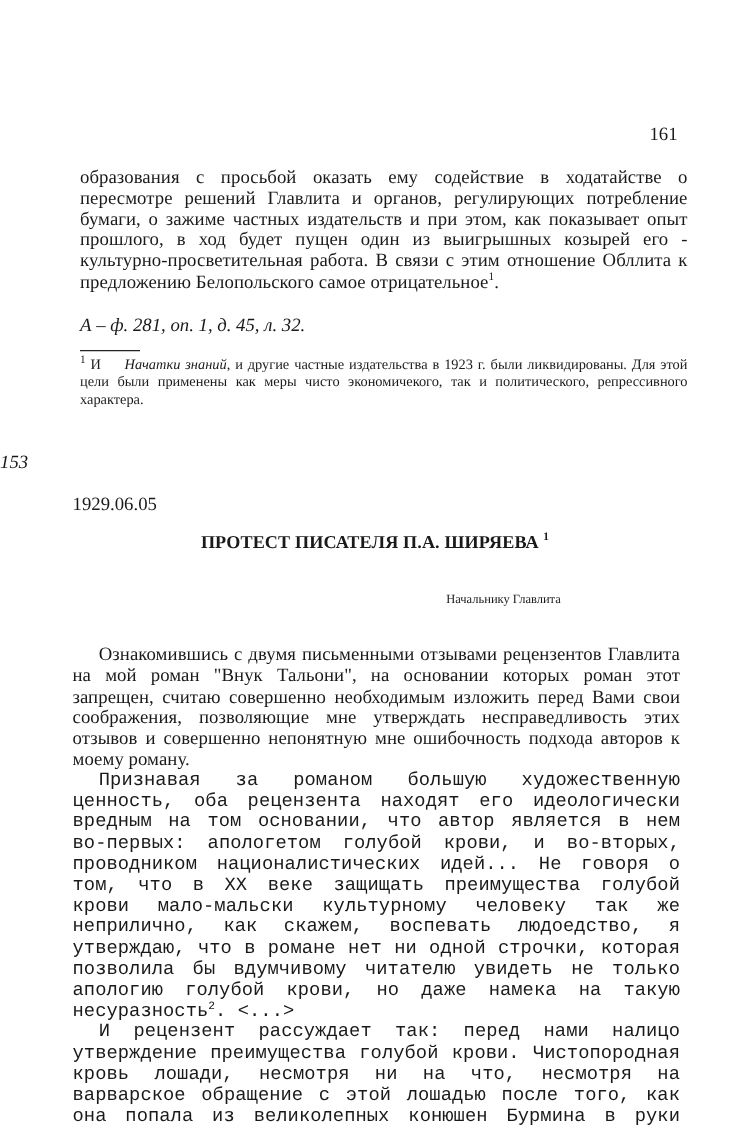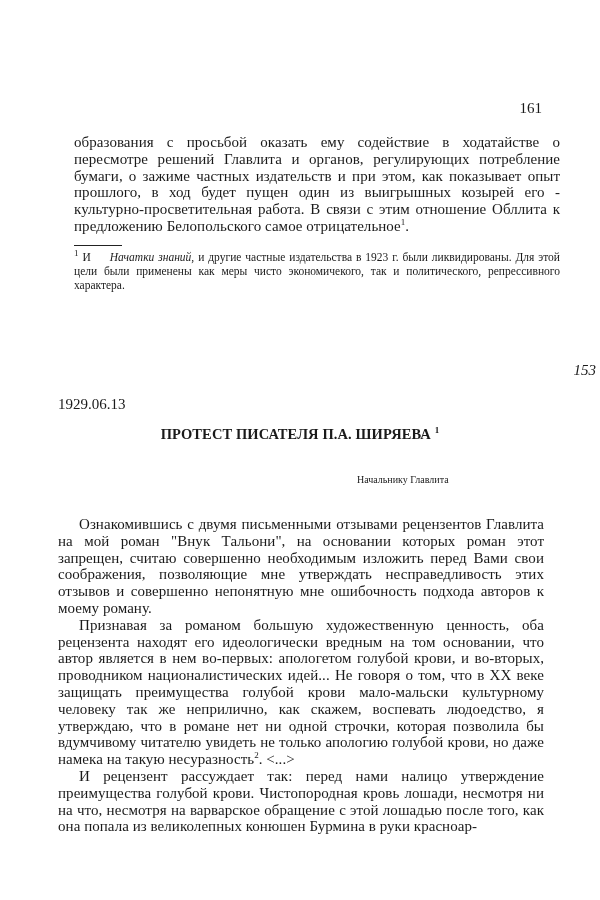--- a/index.html
+++ b/index.html
@@ -17,21 +17,21 @@
     }
     .page-number {
       position: absolute;
       top: 100px;
       right: 58px;
       font-size: 15px;
       font-weight: normal;
     }
     .content {
       position: absolute;
-      left: 74px;
+      left: 64px;
       width: 486px;
       top: 134px;
     }
     .para {
       font-size: 15px;
       line-height: 16.8px;
       text-align: justify;
       margin: 0;
       letter-spacing: 0.05px;
     }
@@ -59,21 +59,21 @@
     sup {
       font-size: 9px;
       vertical-align: super;
       line-height: 0;
     }
     .doc-number {
       position: absolute;
       top: 362px;
       left: 0;
       width: 596px;
-      text-align: right;
+      text-align: left;
       font-style: italic;
       font-size: 15px;
     }
     .doc-date {
       position: absolute;
       top: 396px;
       left: 58px;
       font-size: 15px;
     }
     .doc-title {
@@ -94,36 +94,38 @@
       line-height: 17px;
     }
     .body2 {
       position: absolute;
       left: 58px;
       width: 486px;
       top: 516px;
     }
     .body2 .para + .para {
       margin-top: 0;
+      font-family: Liberation Mono, monospace;
     }
     .it { font-style: italic; margin-left: 15px; }
   </style>
 </head>
 <body>
 
 <div class="page-number">161</div>
 
 <div class="content">
   <p class="para"><span>образования с просьбой оказать ему содействие в ходатайстве о пересмотре решений Главлита и органов, регулирующих потребление бумаги, о зажиме частных издательств и при этом, как показывает опыт прошлого, в ход будет пущен один из выигрышных козырей его - культурно-просветительная работа. В связи с этим отношение Обллита к предложению Белопольского самое отрицательное</span><sup>1</sup>.</p>
+  <p class="archive-ref">А – ф. 281, оп. 1, д. 45, л. 32.</p>
   <div class="fn-rule"></div>
   <p class="footnote"><sup>1</sup> <span>И</span> <span class="it">Начатки знаний</span><span>, и другие частные издательства в 1923 г. были ликвидированы. Для этой цели были применены как меры чисто экономичекого, так и политического, репрессивного характера.</span></p>
 </div>
 
 <div class="doc-number">153</div>
-<div class="doc-date">1929.06.13</div>
+<div class="doc-date">1929.06.05</div>
 <div class="doc-title"><span>ПРОТЕСТ ПИСАТЕЛЯ П.А. ШИРЯЕВА</span> <sup>1</sup></div>
 
 <div class="addressee">
   <div>Начальнику Главлита</div>
 </div>
 
 <div class="body2">
   <p class="para indent">Ознакомившись с двумя письменными отзывами рецензентов Главлита на мой роман "Внук Тальони", на основании которых роман этот запрещен, считаю совершенно необходимым изложить перед Вами свои соображения, позволяющие мне утверждать несправедливость этих отзывов и совершенно непонятную мне ошибочность подхода авторов к моему роману.</p>
   <p class="para indent"><span>Признавая за романом большую художественную ценность, оба рецензента находят его идеологически вредным на том основании, что автор является в нем во-первых: апологетом голубой крови, и во-вторых, проводником националистических идей... Не говоря о том, что в XX веке защищать преимущества голубой крови мало-мальски культурному человеку так же неприлично, как скажем, воспевать людоедство, я утверждаю, что в романе нет ни одной строчки, которая позволила бы вдумчивому читателю увидеть не только апологию голубой крови, но даже намека на такую несуразность</span><sup>2</sup><span>. &lt;...&gt;</span></p>
   <p class="para indent">И рецензент рассуждает так: перед нами налицо утверждение преимущества голубой крови. Чистопородная кровь лошади, несмотря ни на что, несмотря на варварское обращение с этой лошадью после того, как она попала из великолепных конюшен Бурмина в руки красноар-</p>

